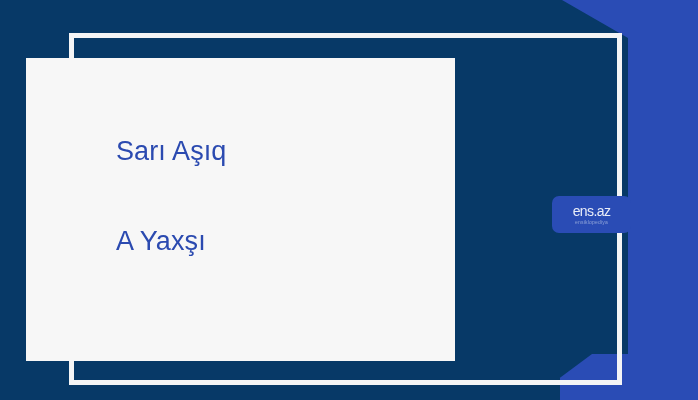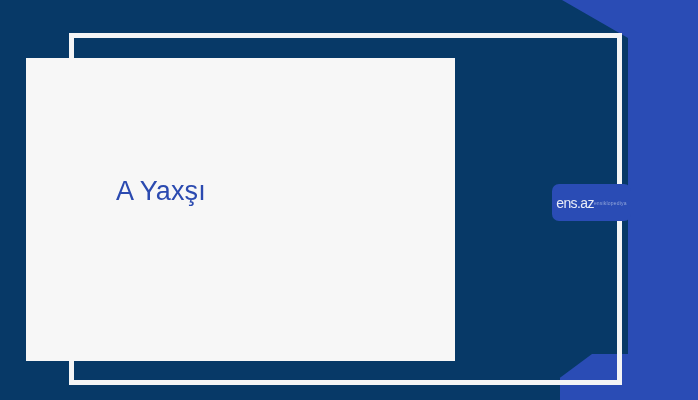--- a/index.html
+++ b/index.html
@@ -96,35 +96,35 @@
     font-weight: 400;
     letter-spacing: 0.1px;
     white-space: pre;
   }
   .subtitle-line {
     color: #2b4ab0;
     font-size: 27px;
     line-height: 34px;
     font-weight: 400;
     letter-spacing: 0.1px;
-    margin-top: 40px;
+    margin-top: 56px;
     white-space: pre;
   }
 
   
   .badge {
     position: absolute;
     left: 552px;
-    top: 184px;
+    top: 196px;
     width: 79px;
     height: 37px;
     background: #2a4cb5;
     border-radius: 7px;
     display: flex;
-    flex-direction: row;
+    flex-direction: column;
     align-items: center;
     justify-content: center;
   }
   .badge-wordmark {
     color: #e9edf8;
     font-size: 14px;
     line-height: 14px;
     letter-spacing: -0.6px;
     font-weight: 400;
   }
@@ -144,20 +144,21 @@
   <div class="bg-base"></div>
   <div class="bg-bright-fill"></div>
   <div class="bg-diag-top"></div>
   <div class="bg-diag-bottom"></div>
   <div class="bg-dark-strip"></div>
 
   <div class="frame"></div>
 
   <div class="panel">
     <div class="panel-text">
+      <div class="title-line">Sarı Aşıq</div>
       <div class="subtitle-line">A Yaxşı</div>
     </div>
   </div>
 
   <div class="badge">
     <div class="badge-wordmark">ens.az</div>
     <div class="badge-tagline">ensiklopediya</div>
   </div>
 
 </div>

